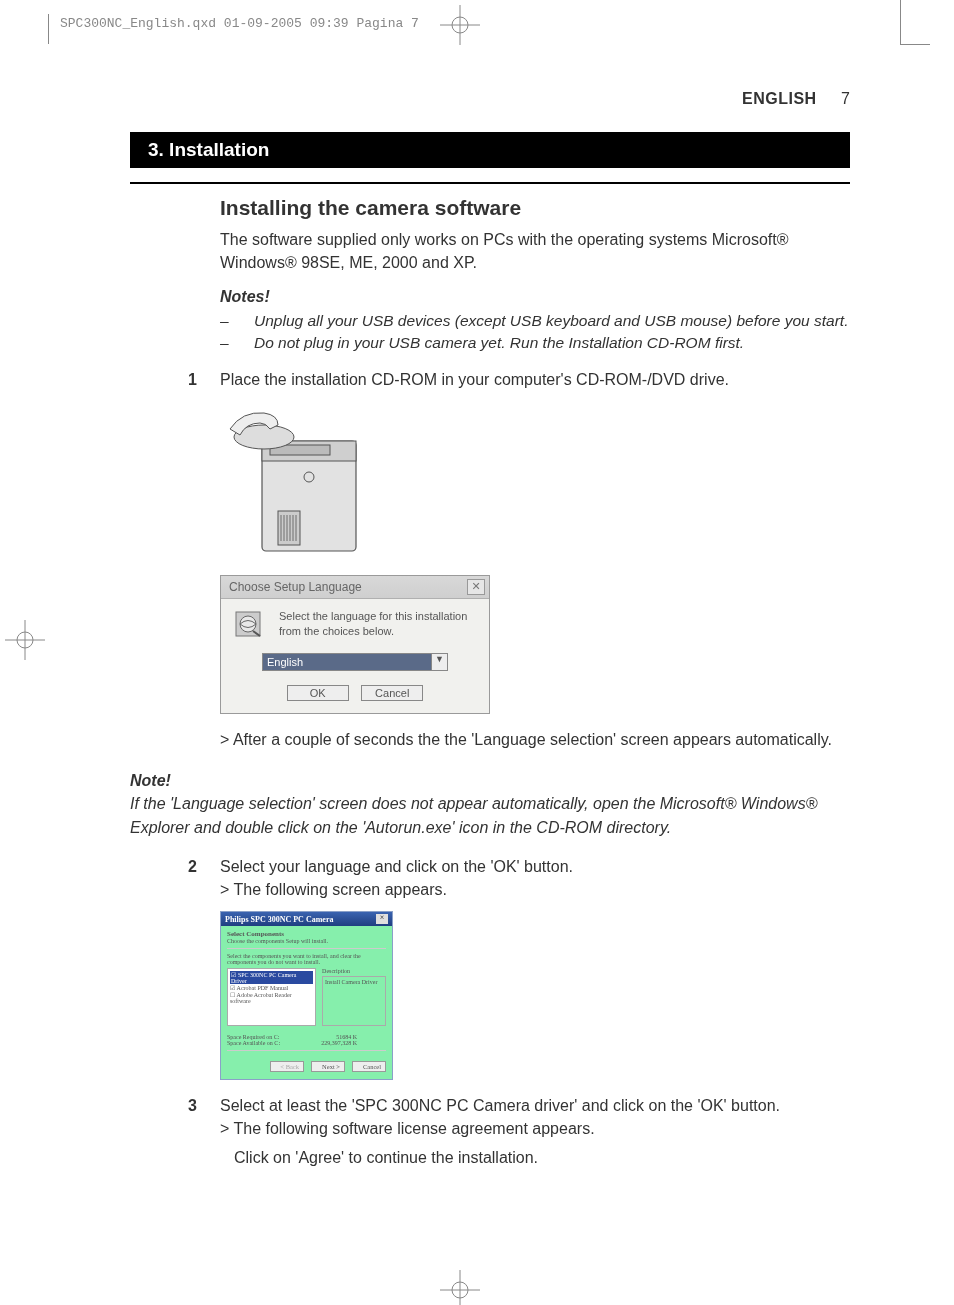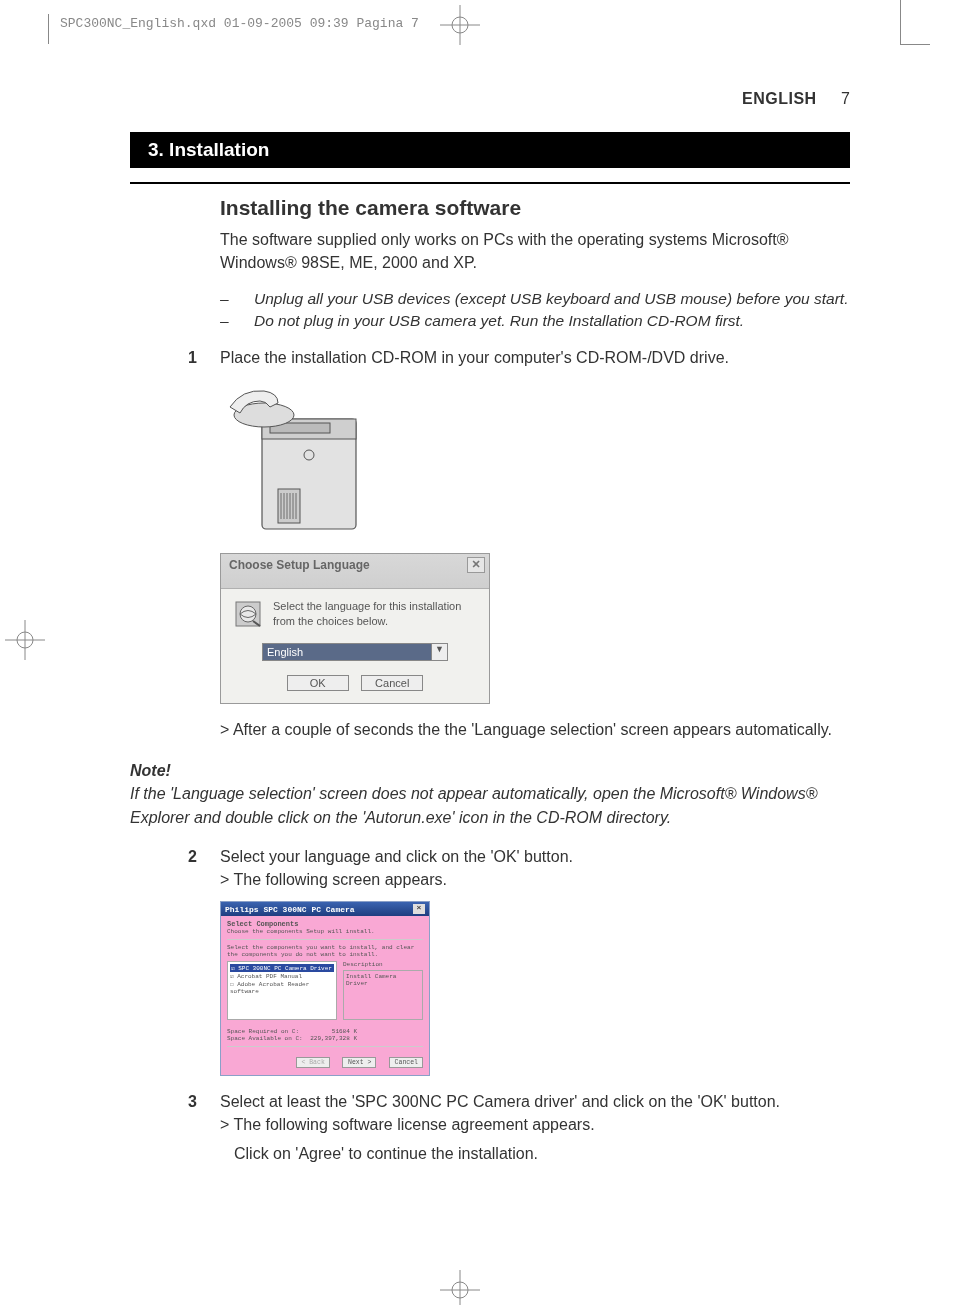--- a/index.html
+++ b/index.html
@@ -147,42 +147,42 @@
     width: 270px;
     border: 1px solid #9a9a9a;
     background: #f1f1ee;
     font-family: Tahoma, Arial, sans-serif;
     color: #555;
   }
   .dlg-title {
     background: linear-gradient(#d8d8d8,#cfcfcf);
     border-bottom: 1px solid #b0b0b0;
     font-size: 12px;
-    font-weight: bold;
+    font-weight: normal;
     color: #666;
-    padding: 3px 4px 15px 8px;
+    padding: 3px 4px 3px 8px;
     display: flex;
     justify-content: space-between;
     align-items: center;
     gap: 12px;
   }
   .close-x {
     width: 18px;
     height: 16px;
     border: 1px solid #999;
     background: #e6e6e6;
     font-size: 11px;
     line-height: 13px;
     text-align: center;
     color: #777;
   }
   .dlg-body {
     padding: 10px 12px 12px 12px;
   }
-  .dlg-row { display: flex; gap: 10px; margin-bottom: 14px; }
+  .dlg-row { display: flex; gap: 16px; margin-bottom: 14px; }
   .dlg-icon {
     width: 30px; height: 30px; flex: 0 0 30px;
   }
   .dlg-msg { font-size: 11px; line-height: 1.35; }
   .combo {
     display:flex;
     width: 186px;
     margin: 0 auto 12px auto;
     border: 1px solid #888;
     background: #fff;
@@ -203,24 +203,24 @@
   }
   .note-para {
     font-style: italic;
     font-size: 16px;
     line-height: 1.45;
     margin-bottom: 16px;
   }
   .note-para .hd { font-weight: bold; }
   
   .dlg2 {
-    width: 210px;
+    width: 173px;
     border: 1px solid #8aa0c8;
-    background: #f9a8d4;
-    font-family: Liberation Mono, monospace;
+    background: #86efac;
+    font-family: Liberation Serif, serif;
     color: #555;
   }
   .dlg2-title {
     background: linear-gradient(#3a63b0,#1f3e80);
     color: #fff;
     font-size: 8px;
     font-weight: bold;
     padding: 2px 4px;
     display:flex; justify-content:space-between; align-items:center;
   }
@@ -298,20 +298,21 @@
     <span class="pageno">7</span>
   </div>
 
   <div class="section-bar">3. Installation</div>
 
   <div class="content">
 
     <div class="subheading">Installing the camera software</div>
     <div class="para">The software supplied only works on PCs with the operating systems Microsoft® Windows® 98SE, ME, 2000 and XP.</div>
 
+    <div class="notes-heading">Notes!</div>
     <ul class="notes-list">
       <li>Unplug all your USB devices (except USB keyboard and USB mouse) before you start.</li>
       <li>Do not plug in your USB camera yet. Run the Installation CD-ROM first.</li>
     </ul>
 
     <div class="step">
       <span class="step-num">1</span>
       <div class="step-body">Place the installation CD-ROM in your computer's CD-ROM-/DVD drive.</div>
     </div>
 

